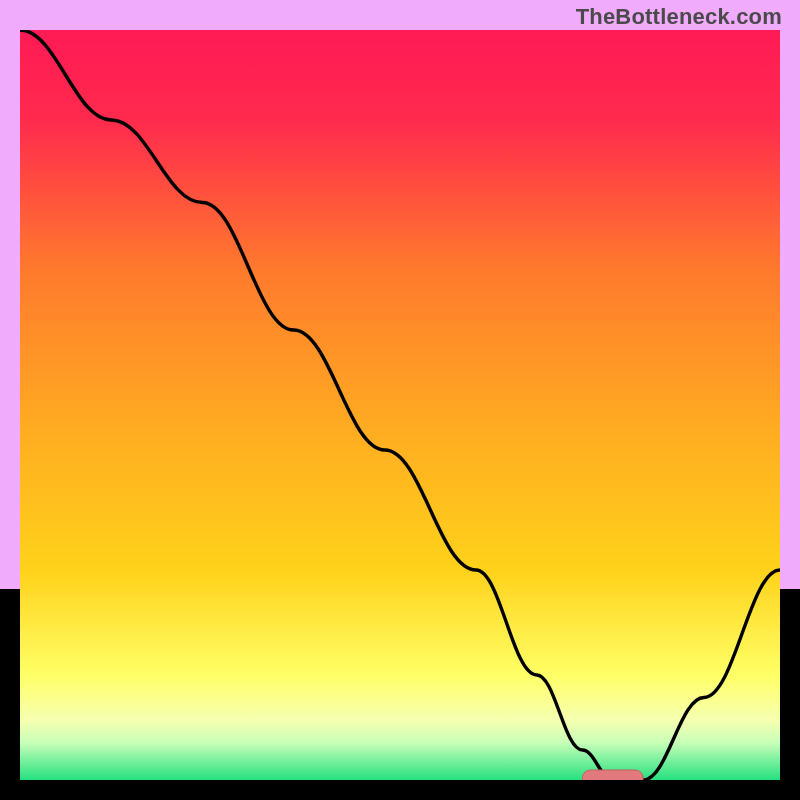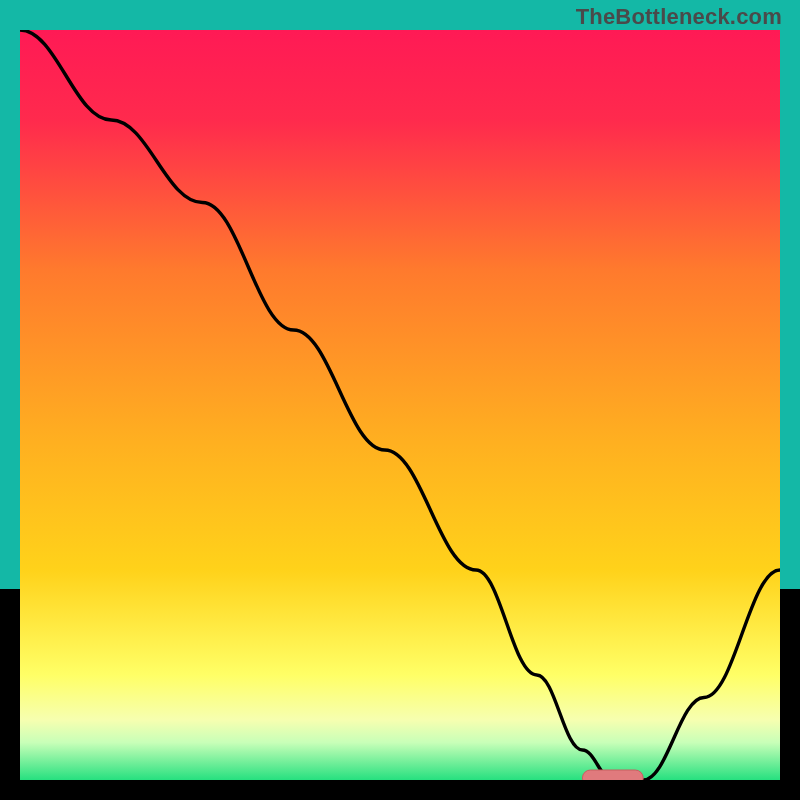--- a/index.html
+++ b/index.html
@@ -8,21 +8,21 @@
     width: 800px;
     height: 800px;
     background: #000;
     font-family: Arial, Helvetica, sans-serif;
     overflow: hidden;
   }
   .frame {
     position: relative;
     width: 800px;
     height: 589px;
-    background: #14b8a6;
+    background: #f0abfc;
   }
   .watermark {
     position: absolute;
     top: 4px;
     right: 18px;
     color: #4a4a4a;
     font-size: 22px;
     font-weight: 600;
     letter-spacing: 0.2px;
     user-select: none;

